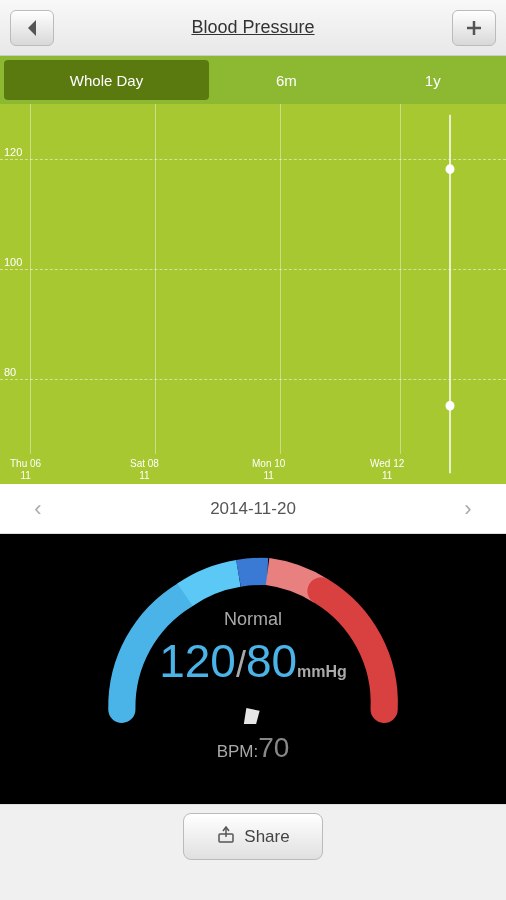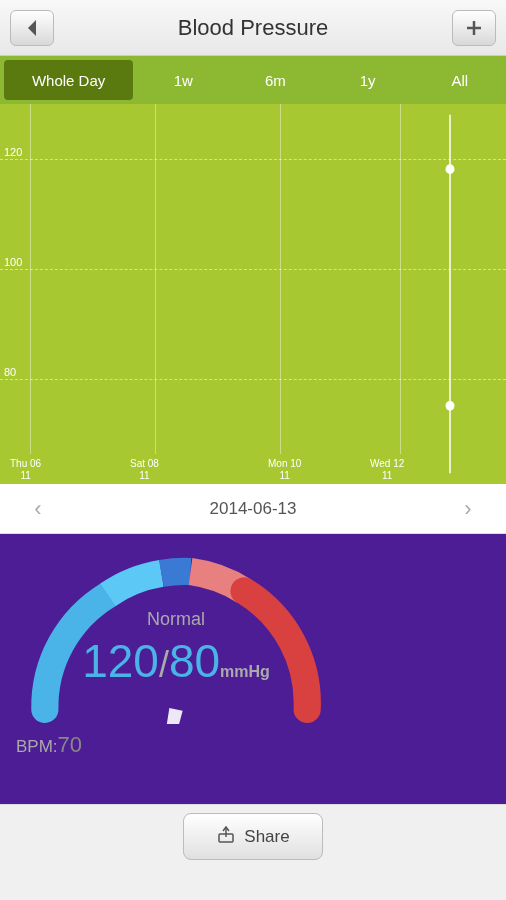--- a/index.html
+++ b/index.html
@@ -28,23 +28,24 @@
       border: 1px solid #bbb;
       border-radius: 6px;
       display: flex;
       align-items: center;
       justify-content: center;
       cursor: pointer;
       font-size: 18px;
       color: #555;
     }
     .header-title {
-      font-size: 22px;
+      font-size: 18px;
       font-weight: 400;
       color: #333;
+      text-decoration: underline;
     }
 
     
     .time-tabs {
       display: flex;
       background: #8db832;
       height: 48px;
     }
     .time-tab {
       flex: 1;
@@ -138,23 +139,24 @@
     }
     .date-nav-btn.left { left: 20px; }
     .date-nav-btn.right { right: 20px; }
     .date-display {
       font-size: 17px;
       color: #555;
     }
 
     
     .gauge-section {
-      background: #4c1d95;
+      background: #000000;
       display: flex;
       flex-direction: column;
+      align-items: center;
       padding: 20px 16px 10px;
       height: 270px;
     }
 
     .gauge-container {
       position: relative;
       width: 320px;
       height: 170px;
     }
 
@@ -185,21 +187,21 @@
       font-size: 16px;
       color: #aaa;
       font-weight: bold;
     }
     .gauge-bpm {
       font-size: 17px;
       color: #aaa;
       margin-top: 8px;
     }
     .gauge-bpm-val {
-      font-size: 22px;
+      font-size: 28px;
       color: #888;
     }
 
     
     .share-bar {
       background: #f0f0f0;
       border-top: 1px solid #ddd;
       display: flex;
       align-items: center;
       justify-content: center;
@@ -239,30 +241,24 @@
       <line x1="3" y1="10" x2="17" y2="10" stroke="#555" stroke-width="2.5"></line>
     </svg>
   </div>
 </div>
 
 <div class="time-tabs">
   <div class="time-tab active">
     <span>Whole Day</span>
   </div>
   <div class="time-tab">
-    <span>1w</span>
-  </div>
-  <div class="time-tab">
     <span>6m</span>
   </div>
   <div class="time-tab">
     <span>1y</span>
-  </div>
-  <div class="time-tab">
-    <span>All</span>
   </div>
 </div>
 
 <div class="chart-area">
 
   <span class="grid-label" style="top: 42px;">120</span>
   <div class="grid-line" style="top: 55px;"></div>
 
   <span class="grid-label" style="top: 152px;">100</span>
   <div class="grid-line" style="top: 165px;"></div>
@@ -279,30 +275,30 @@
 
     <line x1="450" y1="10" x2="450" y2="340" stroke="white" stroke-width="1.5"></line>
 
     <circle cx="450" cy="60" r="4" fill="white" stroke="white" stroke-width="1"></circle>
     <circle cx="450" cy="278" r="4" fill="white" stroke="white" stroke-width="1"></circle>
   </svg>
 
   <div style="position:absolute; bottom:0; left:0; right:0; height:30px;">
     <div class="chart-label-item" style="left: 10px; margin-top: 8px;">Thu 06<br>11</div>
     <div class="chart-label-item" style="left: 130px;">Sat 08<br>11</div>
-    <div class="chart-label-item" style="left: 268px;">Mon 10<br>11</div>
+    <div class="chart-label-item" style="left: 252px;">Mon 10<br>11</div>
     <div class="chart-label-item" style="left: 370px;">Wed 12<br>11</div>
   </div>
 </div>
 
 <div class="date-nav">
   <div class="date-nav-btn left">
     <span>‹</span>
   </div>
-  <span class="date-display">2014-06-13</span>
+  <span class="date-display">2014-11-20</span>
   <div class="date-nav-btn right">
     <span>›</span>
   </div>
 </div>
 
 <div class="gauge-section">
   <div class="gauge-container">
     
     <svg class="gauge-svg" viewBox="0 0 320 175">
 

